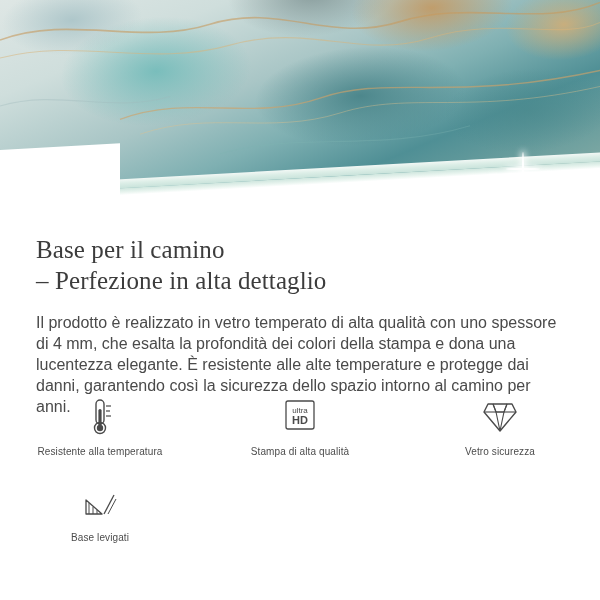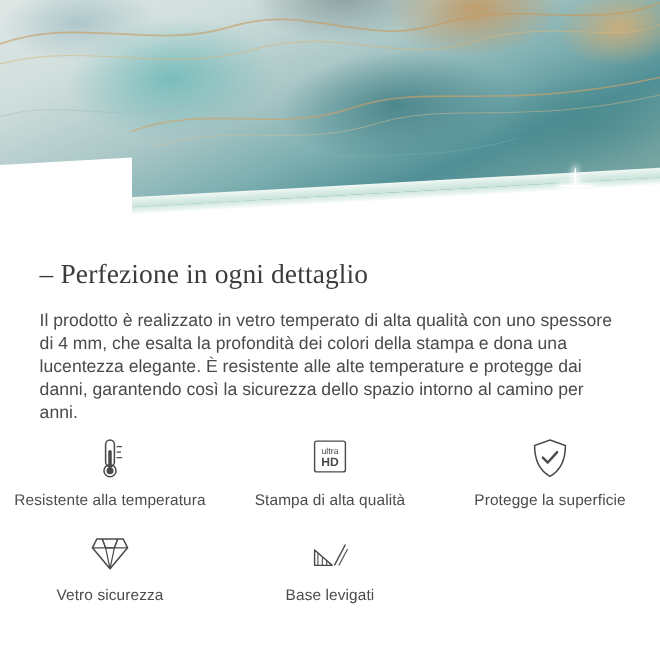--- a/index.html
+++ b/index.html
@@ -157,21 +157,21 @@
     justify-content: flex-start;
   }
   .feature .icon-wrap {
     height: 50px;
     display: flex;
     align-items: center;
     justify-content: center;
   }
   .feature .caption {
     margin-top: 4px;
-    font-size: 14px;
+    font-size: 10px;
     color: #4c4c4c;
     text-align: left;
     letter-spacing: .1px;
   }
   svg { display: block; }
 </style>
 </head>
 <body>
 
 <div class="page">
@@ -193,21 +193,22 @@
     <div class="hero-edge hero-edge-bot"></div>
     <div class="hero-mask-left"></div>
 
     <span class="sparkle s1"></span>
     <span class="sparkle s2"></span>
     <span class="sparkle s3"></span>
   </div>
 
   <div class="content">
     <h1 class="headline">
-      <span class="l2">– Perfezione in ogni dettaglio</span>
+      <span>Base per il camino</span>
+      <span class="l2">– Perfezione in alta dettaglio</span>
     </h1>
     <p class="body-copy">Il prodotto è realizzato in vetro temperato di alta qualità con uno spessore di 4 mm, che esalta la profondità dei colori della stampa e dona una lucentezza elegante. È resistente alle alte temperature e protegge dai danni, garantendo così la sicurezza dello spazio intorno al camino per anni.</p>
   </div>
 
   <div class="features">
 
     <div class="feature">
       <div class="icon-wrap">
         <svg width="34" height="40" viewBox="0 0 34 40">
           <rect x="13" y="3" width="8" height="24" rx="4" fill="none" stroke="#4a4a4a" stroke-width="1.4"></rect>
@@ -226,29 +227,20 @@
       <div class="icon-wrap">
         <svg width="40" height="38" viewBox="0 0 40 38">
           <rect x="6" y="3" width="28" height="28" rx="2" fill="none" stroke="#4a4a4a" stroke-width="1.3"></rect>
           <text x="20" y="15" text-anchor="middle" font-family="Liberation Sans, sans-serif" font-size="8" fill="#4a4a4a">ultra</text>
           <text x="20" y="26" text-anchor="middle" font-family="Liberation Sans, sans-serif" font-size="11" font-weight="bold" fill="#4a4a4a">HD</text>
         </svg>
       </div>
       <div class="caption">Stampa di alta qualità</div>
     </div>
 
-    <div class="feature">
-      <div class="icon-wrap">
-        <svg width="36" height="40" viewBox="0 0 36 40">
-          <path d="M18 3 L32 8 C32 22 27 31 18 36 C9 31 4 22 4 8 Z" fill="none" stroke="#4a4a4a" stroke-width="1.4"></path>
-          <path d="M11.5 19 L16 23.5 L24.5 14" fill="none" stroke="#4a4a4a" stroke-width="2.2" stroke-linecap="round" stroke-linejoin="round"></path>
-        </svg>
-      </div>
-      <div class="caption">Protegge la superficie</div>
-    </div>
 
     <div class="feature">
       <div class="icon-wrap">
         <svg width="40" height="36" viewBox="0 0 40 36">
           <path d="M8 5 L32 5 L36 13 L20 32 L4 13 Z" fill="none" stroke="#4a4a4a" stroke-width="1.4" stroke-linejoin="round"></path>
           <path d="M4 13 L36 13" stroke="#4a4a4a" stroke-width="1.1"></path>
           <path d="M13 5 L16 13 L20 32" fill="none" stroke="#4a4a4a" stroke-width="1.1"></path>
           <path d="M27 5 L24 13 L20 32" fill="none" stroke="#4a4a4a" stroke-width="1.1"></path>
           <path d="M13 5 L16 13 L24 13 L27 5" fill="none" stroke="#4a4a4a" stroke-width="1.1"></path>
         </svg>

